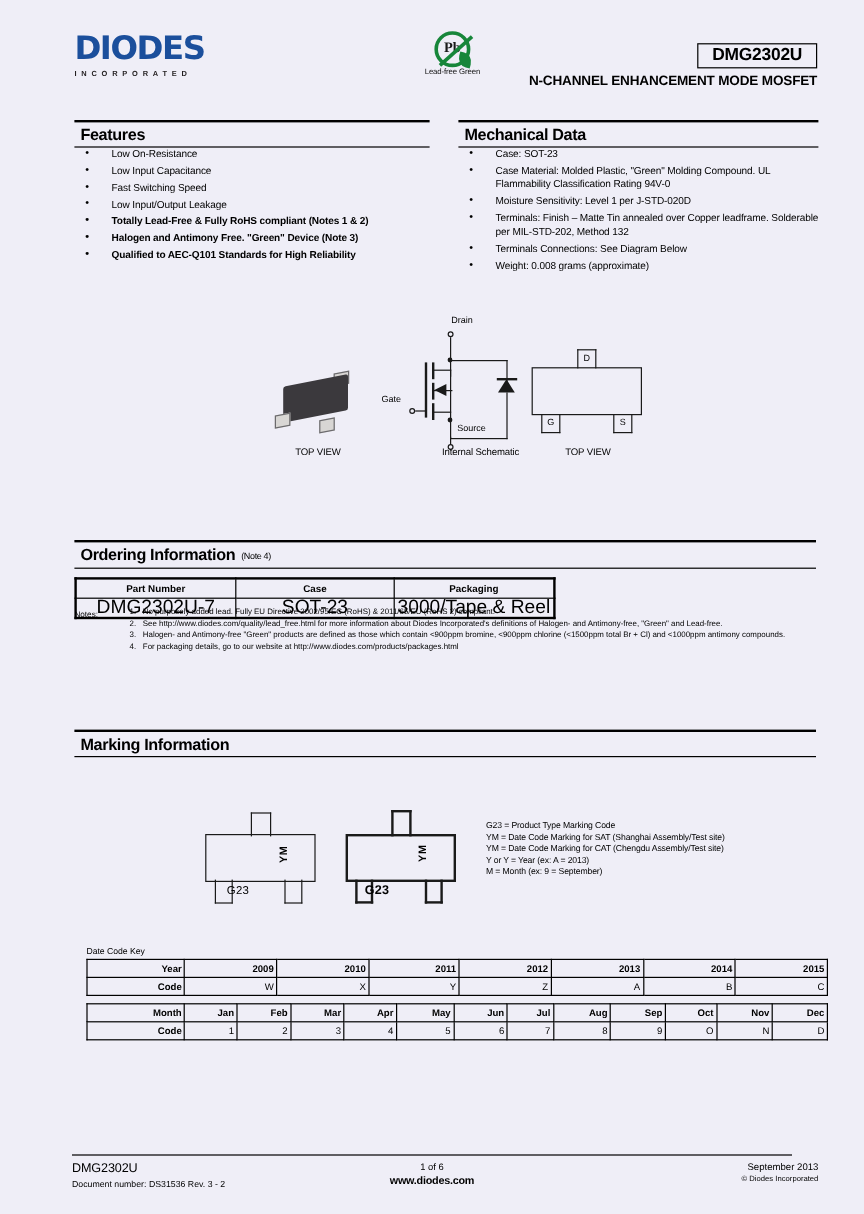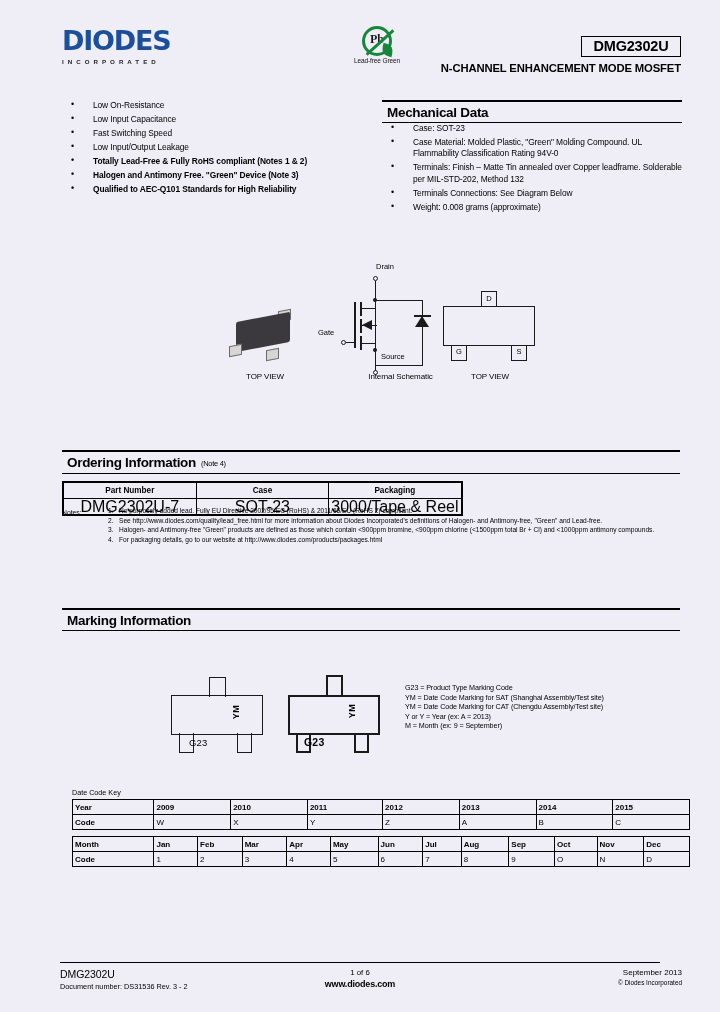--- a/index.html
+++ b/index.html
@@ -257,21 +257,21 @@
   .tv-s { left: 76px; top: 57px; border-top: none; }
 
   
   table.grid {
     border-collapse: collapse;
     width: 100%;
     font-size: 8px;
   }
   table.grid th, table.grid td {
     border: 1px solid #000;
-    text-align: left;
+    text-align: right;
     padding: 1px 2px;
     line-height: 11px;
     font-weight: normal;
   }
   table.ord { border: 2px solid #000; }
   table.ord th { font-weight: bold; font-size: 8.2px; }
   table.ord { border-collapse: collapse; }
   table.ord th, table.ord td {
     border-left: 1px solid #000;
     border-right: 1px solid #000;
@@ -421,36 +421,38 @@
         <div class="pb-leaf"></div>
       </div>
       <div class="pb-caption">Lead-free Green</div>
     </div>
 
     <div class="part-box">DMG2302U</div>
     <div class="subtitle">N-CHANNEL ENHANCEMENT MODE MOSFET</div>
   </div>
 
   <div class="sec" style="left:62px; top:100px; width:296px;">
+    <div class="sec-title">Features</div>
     <ul class="bl">
       <li><span>Low On-Resistance</span></li>
       <li><span>Low Input Capacitance</span></li>
       <li><span>Fast Switching Speed</span></li>
       <li><span>Low Input/Output Leakage</span></li>
       <li class="b"><span>Totally Lead-Free &amp; Fully RoHS compliant (Notes 1 &amp; 2)</span></li>
       <li class="b"><span>Halogen and Antimony Free. "Green" Device (Note 3)</span></li>
       <li class="b"><span>Qualified to AEC-Q101 Standards for High Reliability</span></li>
     </ul>
   </div>
 
   <div class="sec" style="left:382px; top:100px; width:300px;">
     <div class="sec-title">Mechanical Data</div>
     <ul class="bl">
       <li><span>Case: SOT-23</span></li>
       <li><span>Case Material: Molded Plastic, "Green" Molding Compound. UL Flammability Classification Rating 94V-0</span></li>
+      <li><span>Moisture Sensitivity: Level 1 per J-STD-020D</span></li>
       <li><span>Terminals: Finish – Matte Tin annealed over Copper leadframe. Solderable per MIL-STD-202, Method 132</span></li>
       <li><span>Terminals Connections: See Diagram Below</span></li>
       <li><span>Weight: 0.008 grams (approximate)</span></li>
     </ul>
   </div>
 
   <div class="diagram-area">
 
     <div class="sot-pkg">
       <div class="sot-pin sot-p3"></div>

